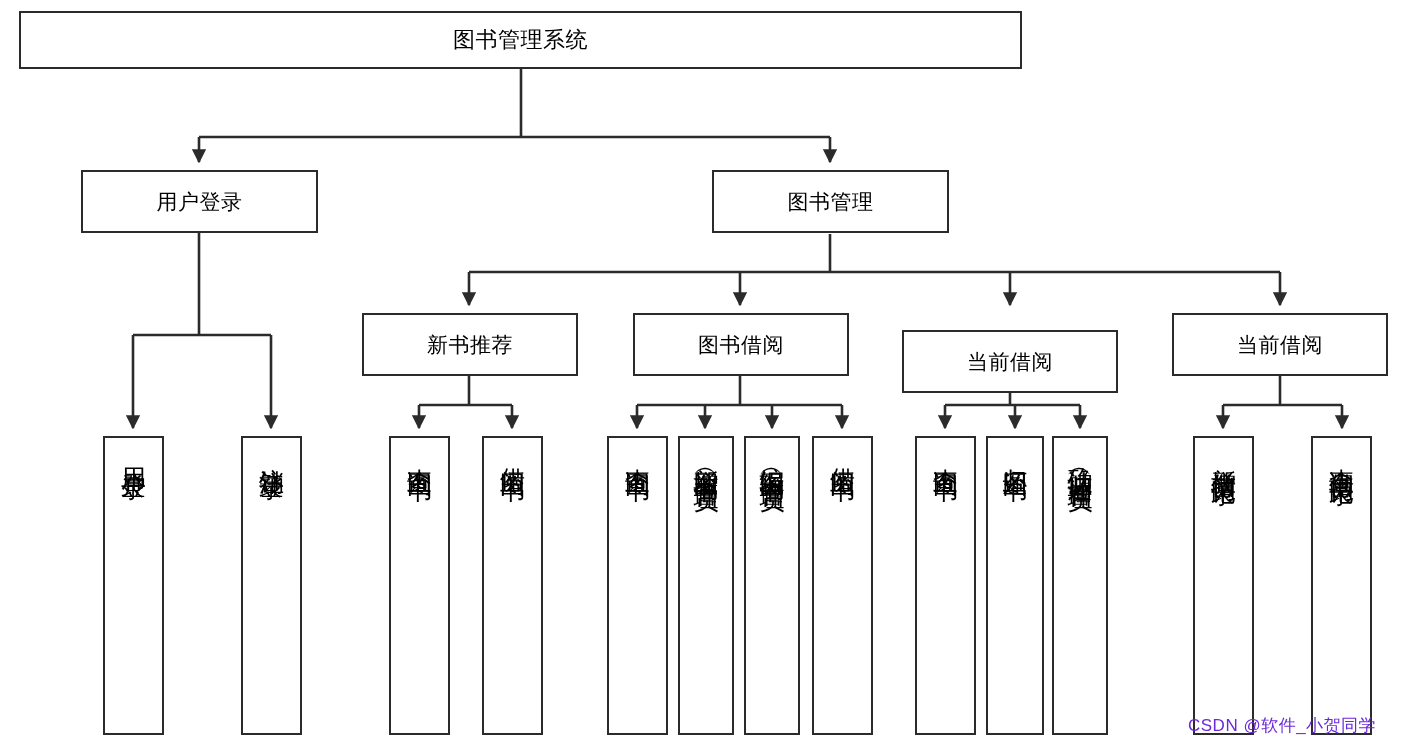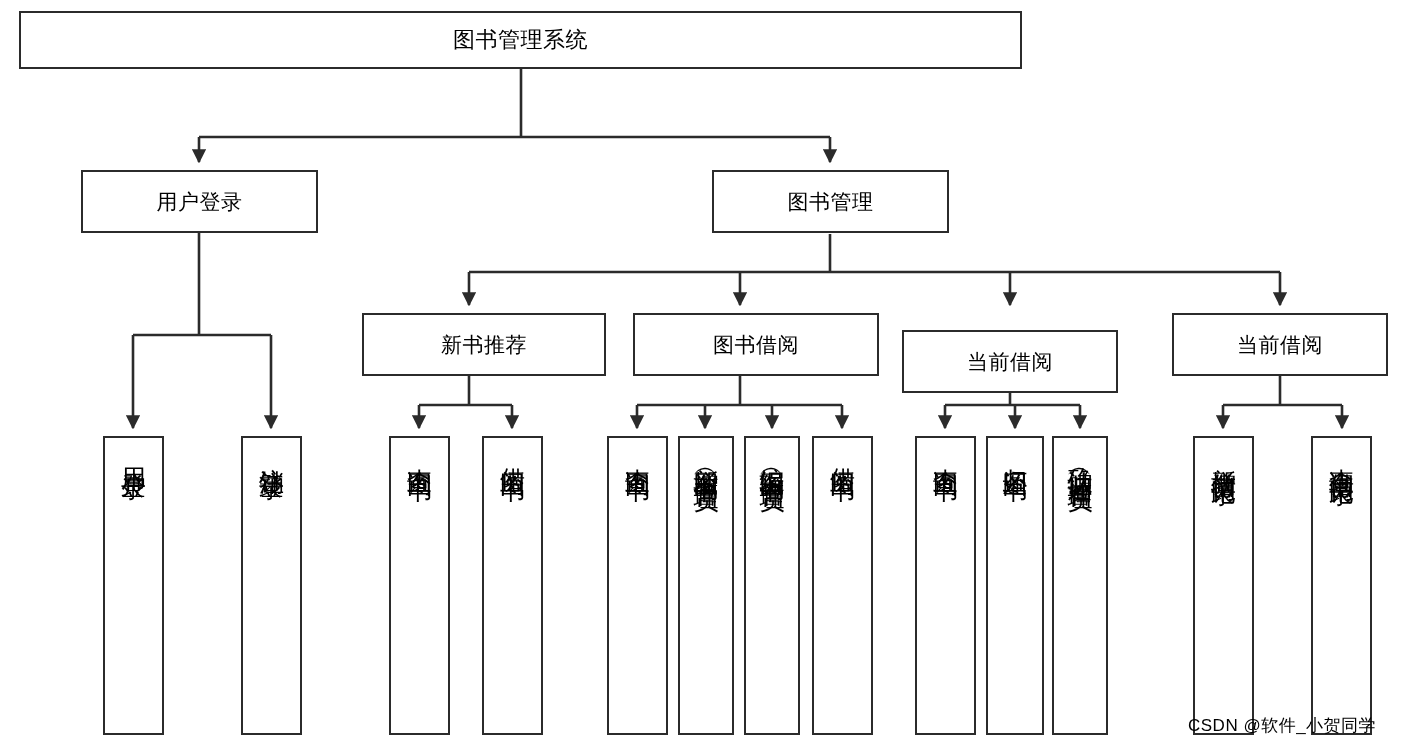--- a/index.html
+++ b/index.html
@@ -62,21 +62,21 @@
     font-size: 25px;
     line-height: 1.08;
     letter-spacing: 3px;
     text-align: left;
   }
   .watermark {
     position: absolute;
     left: 1188px;
     top: 714px;
     font-size: 17px;
-    color: #000000;
+    color: #6d28d9;
     white-space: nowrap;
     letter-spacing: 0.5px;
     user-select: none;
   }
 </style>
 </head>
 <body>
 
 <div id="diagram-canvas">
 
@@ -135,24 +135,24 @@
     <span class="node-label">图书管理系统</span>
   </div>
 
   <div class="node horiz" style="left:81px; top:170px; width:237px; height:63px;">
     <span class="node-label">用户登录</span>
   </div>
   <div class="node horiz" style="left:712px; top:170px; width:237px; height:63px;">
     <span class="node-label">图书管理</span>
   </div>
 
-  <div class="node horiz" style="left:362px; top:313px; width:244px; height:63px;align-items:center;">
+  <div class="node horiz" style="left:362px; top:313px; width:216px; height:63px;align-items:center;">
     <span class="node-label">新书推荐</span>
   </div>
-  <div class="node horiz" style="left:633px; top:313px; width:246px; height:63px;">
+  <div class="node horiz" style="left:633px; top:313px; width:216px; height:63px;">
     <span class="node-label">图书借阅</span>
   </div>
   <div class="node horiz" style="left:902px; top:330px; width:216px; height:63px;">
     <span class="node-label">当前借阅</span>
   </div>
   <div class="node horiz" style="left:1172px; top:313px; width:216px; height:63px;">
     <span class="node-label">当前借阅</span>
   </div>
 
   <div class="node vert" style="left:103px; top:436px; width:61px; height:299px;">

